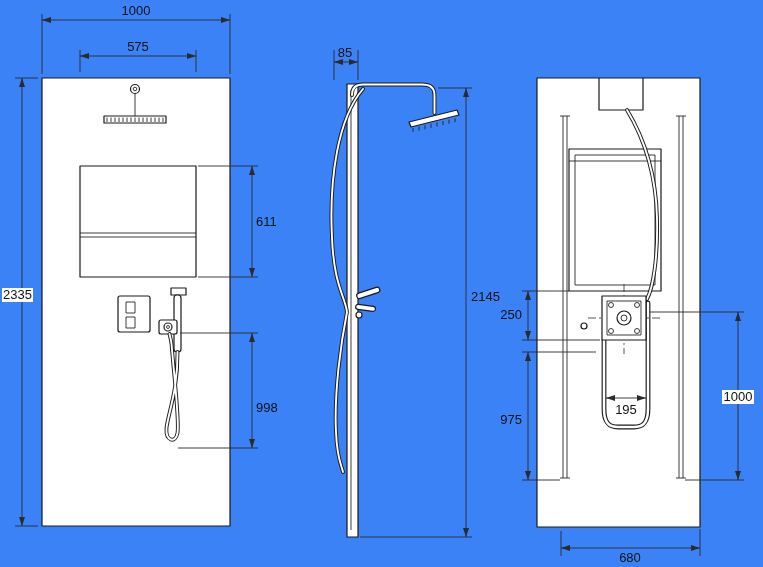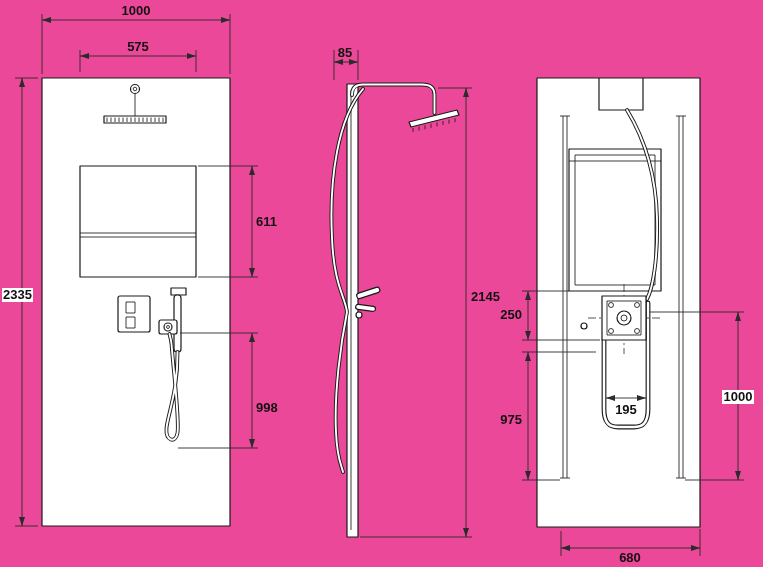--- a/index.html
+++ b/index.html
@@ -1,16 +1,16 @@
 <!DOCTYPE html>
 <html><head>
 <meta charset="utf-8">
 <style>
   html,body{margin:0;padding:0;background:#ffffff;}
-  .stage{position:relative;width:763px;height:567px;background:#ec4899;overflow:hidden;font-weight:bold;}
+  .stage{position:relative;width:763px;height:567px;background:#3b82f6;overflow:hidden;}
   svg{display:block;}
   .ln{fill:none;stroke:#1a1a1a;stroke-width:1.2;stroke-linejoin:round;}
   .thin{fill:none;stroke:#1a1a1a;stroke-width:0.85;stroke-linejoin:round;}
   .wf{fill:#ffffff;}
   .dim{fill:none;stroke:#2b2b2b;stroke-width:0.9;}
   .cl{fill:none;stroke:#2b2b2b;stroke-width:0.8;stroke-dasharray:8 3 2 3;}
   .po{fill:none;stroke:#1a1a1a;stroke-width:3.8;stroke-linecap:round;}
   .pi{fill:none;stroke:#ffffff;stroke-width:1.9;stroke-linecap:round;}
   .po2{fill:none;stroke:#1a1a1a;stroke-width:4.8;stroke-linecap:round;}
   .pi2{fill:none;stroke:#ffffff;stroke-width:2.5;stroke-linecap:round;}

